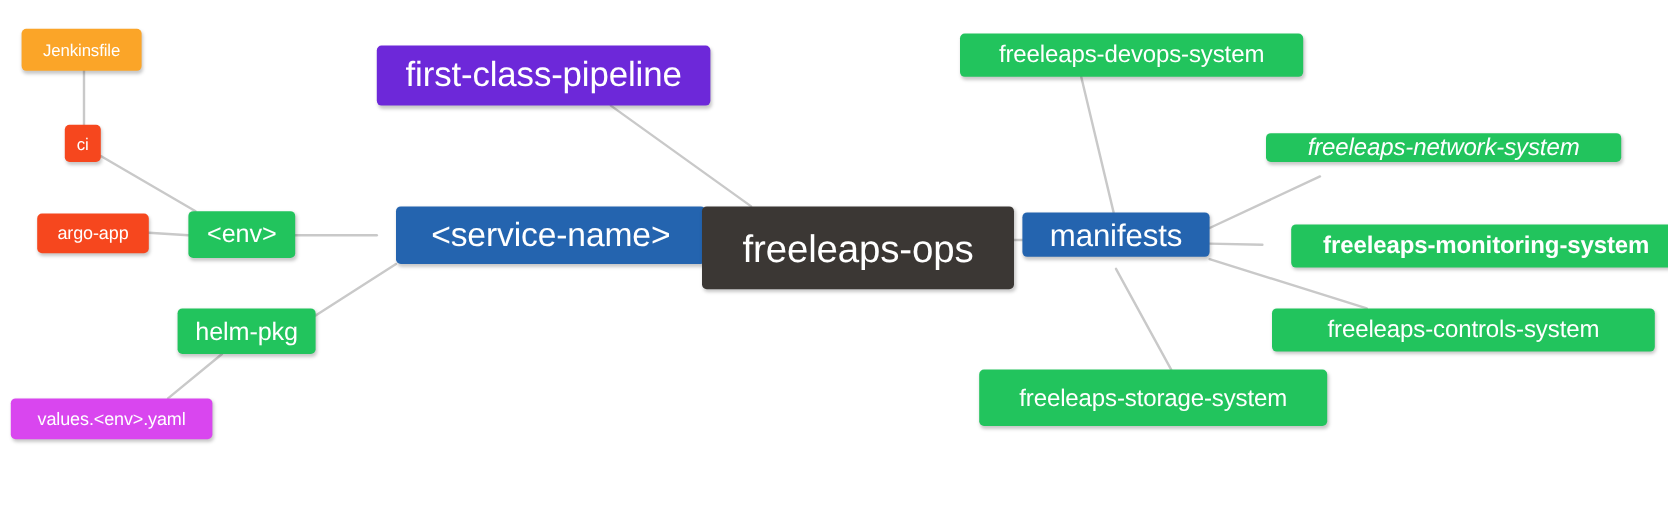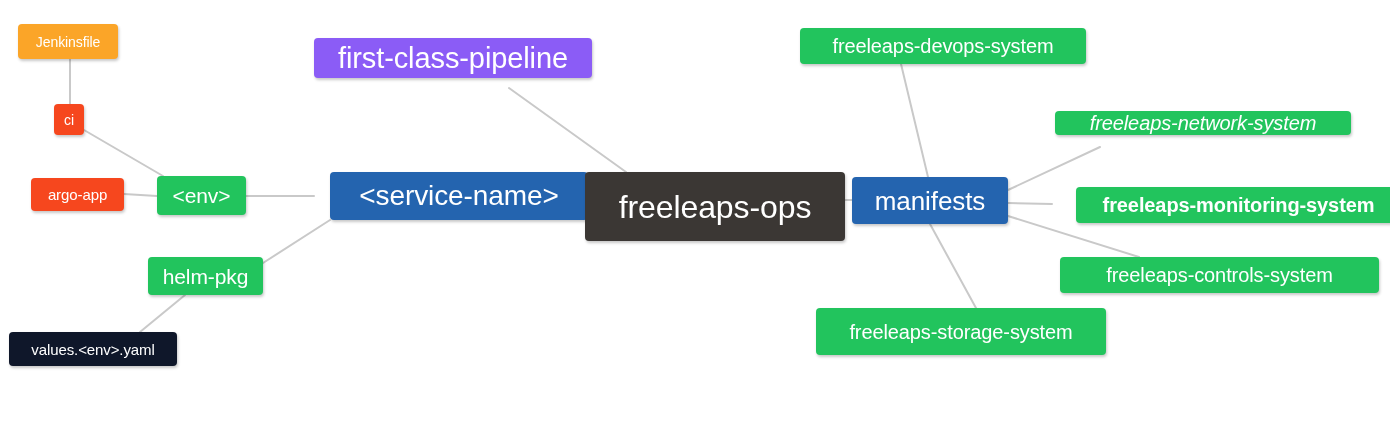--- a/index.html
+++ b/index.html
@@ -76,33 +76,33 @@
       </div>
       <div class="node n-red" style="left: 31px; top: 178px; width: 93px; height: 33px; font-size: 15px; background: rgb(246, 71, 30);">
         <span>argo-app</span>
       </div>
       <div class="node n-green" style="left: 157px; top: 176px; width: 89px; height: 39px; font-size: 21px; background: rgb(34, 196, 93);">
         <span>&lt;env&gt;</span>
       </div>
       <div class="node n-green" style="left: 148px; top: 257px; width: 115px; height: 38px; font-size: 21px; background: rgb(34, 196, 93);">
         <span>helm-pkg</span>
       </div>
-      <div class="node n-red" style="left: 9px; top: 332px; width: 168px; height: 34px; font-size: 15px; background: #0f172a;">
+      <div class="node n-red" style="left: 9px; top: 332px; width: 168px; height: 34px; font-size: 15px; background: #d946ef;">
         <span>values.&lt;env&gt;.yaml</span>
       </div>
       <div class="node n-blue" style="left: 314px; top: 172px; width: 258px; height: 48px; font-size: 28px; background: rgb(36, 100, 175); margin-left: 16px;">
         <span>&lt;service-name&gt;</span>
       </div>
-      <div class="node n-blue" style="left: 314px; top: 38px; width: 278px; height: 40px; font-size: 29px; background: #8b5cf6;">
+      <div class="node n-blue" style="left: 314px; top: 38px; width: 278px; height: 50px; font-size: 29px; background: #6d28d9;">
         <span>first-class-pipeline</span>
       </div>
       <div class="node n-root" style="left: 585px; top: 172px; width: 260px; height: 69px; font-size: 32px; background: rgb(59, 55, 52);">
         <span>freeleaps-ops</span>
       </div>
-      <div class="node n-blue" style="left: 852px; top: 177px; width: 156px; height: 47px; font-size: 26px; background: rgb(36, 100, 175);">
+      <div class="node n-blue" style="left: 852px; top: 177px; width: 156px; height: 37px; font-size: 26px; background: rgb(36, 100, 175);">
         <span>manifests</span>
       </div>
       <div class="node n-green" style="left: 800px; top: 28px; width: 286px; height: 36px; font-size: 20px; background: rgb(34, 196, 93);">
         <span>freeleaps-devops-system</span>
       </div>
       <div class="node n-green" style="left: 1055px; top: 111px; width: 296px; height: 24px; font-size: 20px; background: rgb(34, 196, 93); font-style: italic;">
         <span>freeleaps-network-system</span>
       </div>
       <div class="node n-green" style="left: 1076px; top: 187px; width: 325px; height: 36px; font-size: 20px; background: rgb(34, 196, 93); font-weight: bold;">
         <span>freeleaps-monitoring-system</span>

